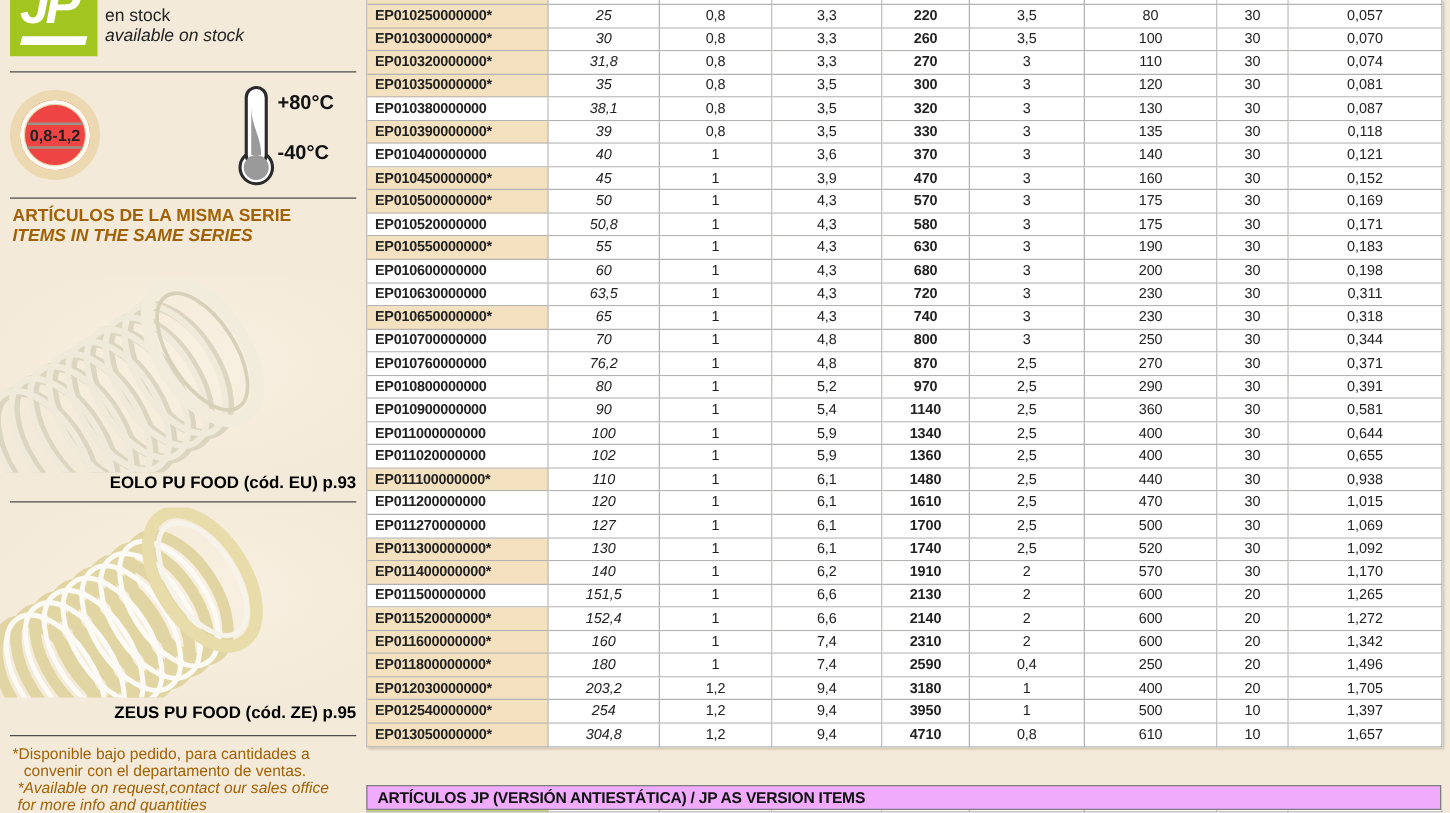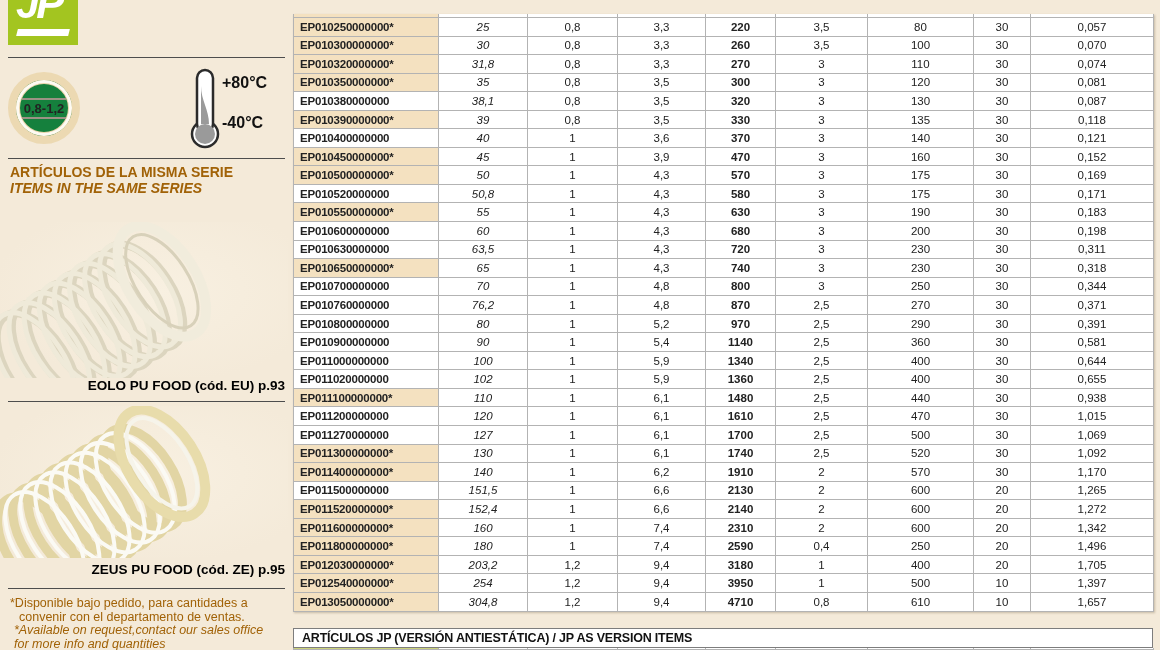--- a/index.html
+++ b/index.html
@@ -26,21 +26,21 @@
     background:#fff; transform:skewX(-14deg);
   }
   .stock { position:absolute; left:84px; top:4px; font-size:14px; color:#222; }
   .stock .en { font-style:italic; }
   .divider { position:absolute; left:8px; width:277px; height:1px; background:#4d4d4d; }
   .d1 { top:57px; } .d2 { top:158px; } .d3 { top:401px; } .d4 { top:588px; }
 
   .badge {
     position:absolute; left:8px; top:72px; width:72px; height:72px;
     border-radius:50%;
-    background:#15803d;
+    background:#ef4444;
     border:8px solid #ecd9b2;
     box-shadow:inset 0 0 0 3px #fdfaf3, inset 0 0 0 4px #e8d3a8;
     display:flex; align-items:center; justify-content:center;
   }
   .badge .val {
     font-size:13px; font-weight:bold; color:#222;
     border-top:2px solid #9b9385; border-bottom:2px solid #9b9385;
     padding:1px 2px;
   }
   .thermo { position:absolute; left:188px; top:66px; }
@@ -61,56 +61,59 @@
 
   .footnote { position:absolute; left:10px; top:597px; width:278px; font-size:12.5px; line-height:13.5px; color:#a16207; }
   .footnote .ind { padding-left:9px; }
   .footnote .it { font-style:italic; padding-left:4px; }
 
   
   .tbl {
     position:absolute; left:293px; top:0; width:861px;
     border-left:1px solid #b3b3b3;
     box-shadow:1px 1px 2px rgba(120,100,70,.35);
-    margin-top:14px;
   }
   .trow { display:flex; height:18.55px; }
   .trow.sliver { height:4px; }
   .tcell {
     background:#fff;
     border-right:1px solid #b3b3b3;
     border-bottom:1px solid #b3b3b3;
     display:flex; align-items:center; justify-content:center;
     font-size:11.5px; color:#222; overflow:hidden; white-space:nowrap;
   }
   .tcell.code { justify-content:flex-start; padding-left:6px; font-weight:bold; letter-spacing:-0.2px; }
   .tcell.tan { background:#f4e1c0; }
   .tcell.bold { font-weight:bold; }
   .c0{width:145px;} .c1{width:89px;font-style:italic;} .c2{width:90px;} .c3{width:88px;}
   .c4{width:70px;} .c5{width:92px;} .c6{width:106px;} .c7{width:57px;} .c8{width:123px;}
 
   
   .as-bar {
     position:absolute; left:293px; top:628px; width:860px; height:20px;
-    background:#ffffff; border:1px solid #7d7d7d;
+    background:#f0abfc; border:1px solid #7d7d7d;
     display:flex; align-items:center; padding-left:8px;
     font-size:12.5px; font-weight:bold; color:#111; letter-spacing:-0.2px;
   }
   .as-sliver { position:absolute; left:293px; top:648px; width:861px; border-left:1px solid #b3b3b3; }
   .as-sliver .trow { height:2px; }
   .as-sliver .tcell.green { background:#ccd37c; }
 </style>
 </head>
 <body style="background: rgb(244, 234, 217);">
 
 <div class="sidebar">
 
   <div class="logo">
     <span class="jp">JP</span>
     <span class="swoosh"></span>
+  </div>
+  <div class="stock">
+    <div>en stock</div>
+    <div class="en">available on stock</div>
   </div>
 
   <div class="divider d1"></div>
 
   <div class="badge">
     <span class="val">0,8-1,2</span>
   </div>
 
   <svg class="thermo" width="36" height="84" viewBox="0 0 36 84">
     <circle cx="17" cy="68" r="13" fill="#fff" stroke="#2b2b2b" stroke-width="2.5"></circle>

